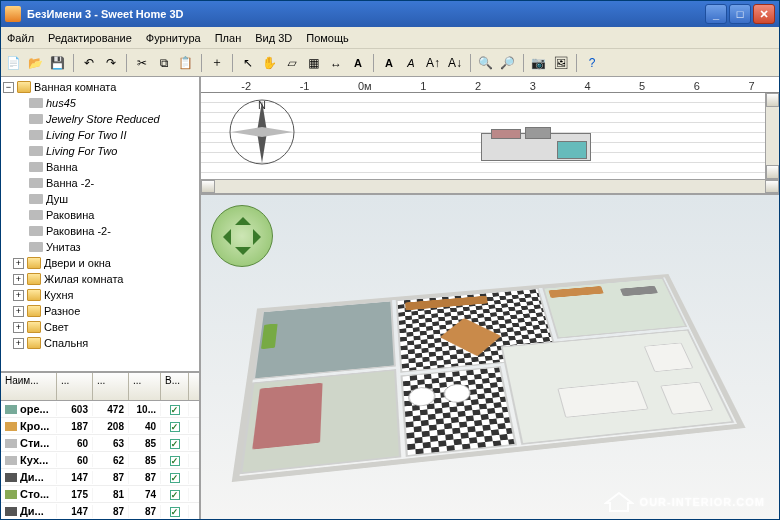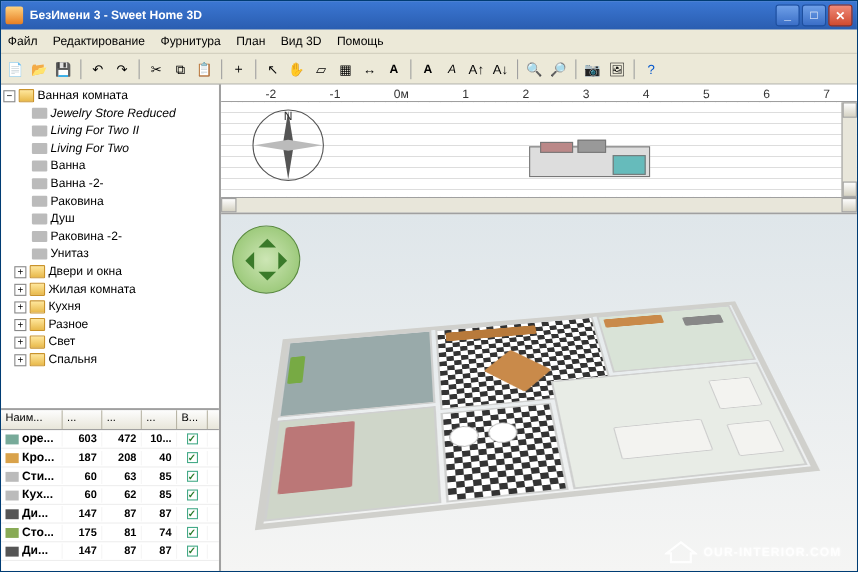--- a/index.html
+++ b/index.html
@@ -18,21 +18,21 @@
 .left { width: 200px; display: flex; flex-direction: column; border-right: 2px solid #a0a0a0; }
 .tree { flex: 1; background: #fff; overflow: auto; padding: 2px; }
 .tree-node { display: flex; align-items: center; height: 16px; gap: 3px; cursor: pointer; white-space: nowrap; }
 .exp { width: 11px; height: 11px; border: 1px solid #888; background: #fff; display: inline-flex; align-items: center; justify-content: center; font-size: 9px; line-height: 1; }
 .folder { width: 14px; height: 12px; background: linear-gradient(#ffe79c,#e8b94b); border: 1px solid #c9932b; border-radius: 1px; }
 .item-icon { width: 14px; height: 10px; background: #bbb; border-radius: 1px; }
 .tree-leaf { margin-left: 26px; font-style: italic; }
 .tree-cat { margin-left: 10px; }
 .tree-leaf2 { margin-left: 26px; }
 .furniture-table { height: 148px; border-top: 2px solid #a0a0a0; background: #fff; display: flex; flex-direction: column; }
-.ft-head { display: flex; background: linear-gradient(#fdfdfd,#e8e6da); border-bottom: 1px solid #a0a0a0; height: 18px; }
+.ft-head { display: flex; background: linear-gradient(#fdfdfd,#e8e6da); border-bottom: 1px solid #a0a0a0; height: 28px; }
 .ft-head div { border-right: 1px solid #b8b5a6; padding: 2px 4px; font-size: 10px; overflow: hidden; }
 .ft-body { flex: 1; overflow: auto; font-weight: bold; }
 .ft-row { display: flex; height: 17px; border-bottom: 1px solid #eee; align-items: center; }
 .ft-row div { border-right: 1px solid #f5f5f5; padding: 1px 4px; font-size: 10px; overflow: hidden; text-align: right; }
 .ft-row .n { display: flex; align-items: center; gap: 3px; text-align: left; }
 .row-icon { width: 12px; height: 9px; background: #a88; }
 .chk { width: 10px; height: 10px; border: 1px solid #4a8; background: #fff; color: #2a7a2a; display: inline-flex; align-items: center; justify-content: center; font-size: 9px; }
 .c1 { width: 56px; } .c2 { width: 36px; } .c3 { width: 36px; } .c4 { width: 32px; } .c5 { width: 28px; }
 .right { flex: 1; display: flex; flex-direction: column; min-width: 0; }
 .plan { height: 118px; background: #fff; position: relative; display: flex; flex-direction: column; border-bottom: 2px solid #a0a0a0; }
@@ -132,20 +132,24 @@
   <div class="left">
     <div class="tree">
       <div class="tree-node">
         <span class="exp">−</span>
         <span class="folder"></span>
         <span>Ванная комната</span>
       </div>
       <div id="tree-models">
           <div class="tree-node tree-leaf">
             <span class="item-icon"></span>
+            <span>hus45</span>
+          </div>
+          <div class="tree-node tree-leaf">
+            <span class="item-icon"></span>
             <span>Jewelry Store Reduced</span>
           </div>
           <div class="tree-node tree-leaf">
             <span class="item-icon"></span>
             <span>Living For Two II</span>
           </div>
           <div class="tree-node tree-leaf">
             <span class="item-icon"></span>
             <span>Living For Two</span>
           </div>
@@ -154,25 +158,25 @@
           <div class="tree-node tree-leaf2">
             <span class="item-icon"></span>
             <span>Ванна</span>
           </div>
           <div class="tree-node tree-leaf2">
             <span class="item-icon"></span>
             <span>Ванна -2-</span>
           </div>
           <div class="tree-node tree-leaf2">
             <span class="item-icon"></span>
+            <span>Душ</span>
+          </div>
+          <div class="tree-node tree-leaf2">
+            <span class="item-icon"></span>
             <span>Раковина</span>
-          </div>
-          <div class="tree-node tree-leaf2">
-            <span class="item-icon"></span>
-            <span>Душ</span>
           </div>
           <div class="tree-node tree-leaf2">
             <span class="item-icon"></span>
             <span>Раковина -2-</span>
           </div>
           <div class="tree-node tree-leaf2">
             <span class="item-icon"></span>
             <span>Унитаз</span>
           </div>
         </div>

